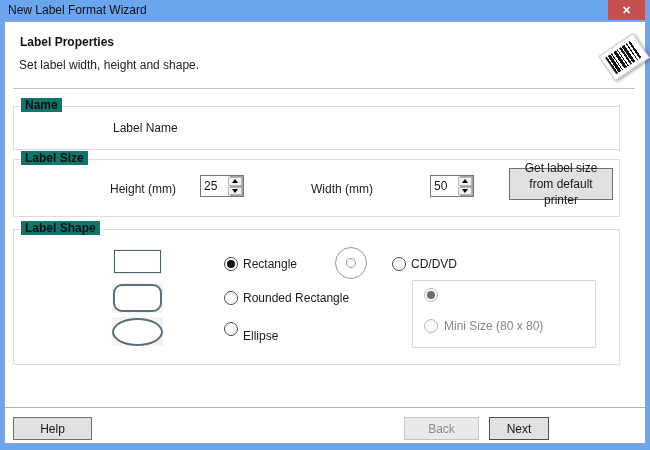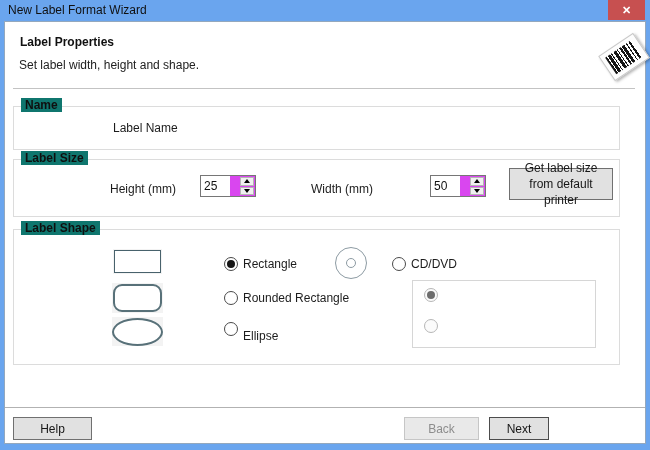--- a/index.html
+++ b/index.html
@@ -30,21 +30,21 @@
   
   .groupbox{position:absolute;border:1px solid #dcdcdc;background:transparent;}
   .gb-title{position:absolute;top:-9px;left:7px;background:#0f766e;padding:0 4px;
             font-size:12px;font-weight:bold;color:#0f0f0f;white-space:nowrap;}
   .lbl{position:absolute;font-size:12px;color:#1c1c1c;white-space:nowrap;}
   .lbl.dis{color:#868686;}
   
   .txt-input{position:absolute;left:204px;top:117px;width:316px;height:19px;border:1px solid #a5a5a5;
              font-family:"Liberation Sans",sans-serif;font-size:12px;color:#111;padding:0 0 0 4px;background:#fff;}
   
-  .spin{position:absolute;width:56px;height:22px;border:1px solid #767676;background:#d946ef;box-sizing:border-box;}
+  .spin{position:absolute;width:44px;height:22px;border:1px solid #767676;background:#a3a3a3;box-sizing:border-box;}
   .spin input{position:absolute;left:0;top:0;width:26px;height:100%;border:0;outline:none;
               font-family:"Liberation Sans",sans-serif;font-size:12px;color:#111;padding:0 0 0 3px;}
   .spin .btns{position:absolute;right:1px;top:1px;width:14px;height:18px;display:flex;
               flex-direction:column;gap:1px;}
   .spin .sbtn{flex:1;background:#f0f0f0;border:1px solid #b5b5b5;display:flex;align-items:center;
               justify-content:center;cursor:pointer;box-sizing:border-box;}
   .tri-up{width:0;height:0;border-left:3px solid transparent;border-right:3px solid transparent;
           border-bottom:4px solid #000;}
   .tri-down{width:0;height:0;border-left:3px solid transparent;border-right:3px solid transparent;
             border-top:4px solid #000;}
@@ -153,19 +153,20 @@
 
   <div class="cd-outer">
       <div class="cd-inner"></div>
     </div>
   <div class="radio" style="left:392px;top:257px;"></div>
   <div class="lbl" style="left:411px;top:257px;">CD/DVD</div>
 
   <div class="cd-panel"></div>
   <div class="radio dis checked" style="left:424px;top:288px;"></div>
   <div class="radio dis" style="left:424px;top:319px;"></div>
+  <div class="lbl dis" style="left:444px;top:319px;">Mini Size (80 x 80)</div>
 
   <div class="foot-sep"></div>
   <div class="btn" style="left:13px;top:417px;width:79px;height:23px;">Help</div>
   <div class="btn disabled" style="left:404px;top:417px;width:75px;height:23px;">Back</div>
   <div class="btn dark" style="left:489px;top:417px;width:60px;height:23px;">Next</div>
 
 </div>
 
 </body></html>

